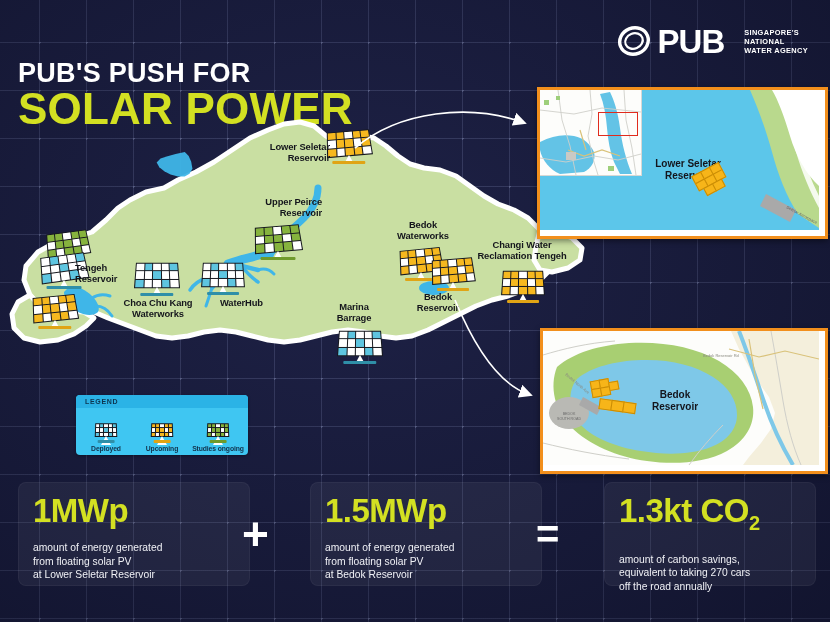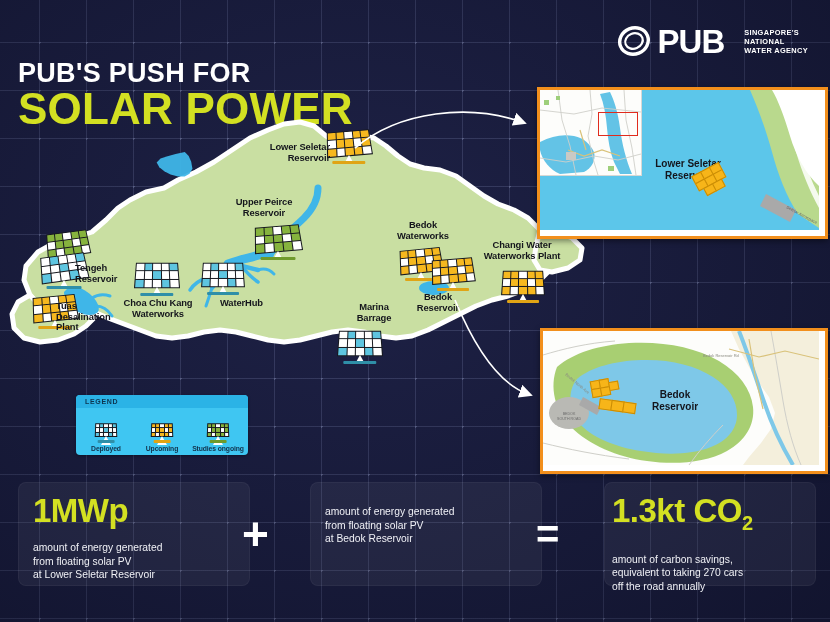--- a/index.html
+++ b/index.html
@@ -140,21 +140,21 @@
   
   .stats{position:absolute;left:0;top:470px;width:830px;height:130px;}
   .stat{
     position:absolute;top:12px;width:232px;height:104px;
     background:rgba(255,255,255,.055);border-radius:8px;
     border:1px solid rgba(255,255,255,.045);
     padding:10px 14px 0 14px;box-sizing:border-box;
   }
   #stat1{left:18px;}
   #stat2{left:310px;}
-  #stat3{left:604px;width:212px;padding-left:7px;}
+  #stat3{left:604px;width:212px;}
   .stat .big{
     color:#d3e022;font-size:33px;font-weight:bold;line-height:36px;letter-spacing:-.5px;
   }
   .stat .big sub{font-size:20px;}
   .stat .desc{
     color:#f0f1f6;font-size:10.3px;line-height:13.6px;margin-top:12px;
   }
   .op{
     position:absolute;color:#ffffff;font-weight:bold;top:44px;
   }
@@ -295,23 +295,20 @@
           <div class="cell"></div>
           <div class="cell"></div>
         <div class="cell"></div>
           <div class="cell"></div>
           <div class="cell"></div>
           <div class="cell"></div>
           <div class="cell"></div>
       </div>
       <div class="stand"></div>
     </div>
-    <div class="map-label" style="left: 56px; top: 221px; width: 80px; text-align: left; white-space: pre-line;">Tuas
-Desalination
-Plant</div>
 
     
     <div class="panel p-deployed" style="left:135px;top:182px;width:44px;">
       <div class="grid" style="height:24px;">
         <div class="cell"></div>
           <div class="cell"></div>
           <div class="cell"></div>
           <div class="cell"></div>
           <div class="cell"></div>
         <div class="cell"></div>
@@ -367,21 +364,21 @@
           <div class="cell"></div>
           <div class="cell"></div>
         <div class="cell"></div>
           <div class="cell"></div>
           <div class="cell"></div>
           <div class="cell"></div>
           <div class="cell"></div>
       </div>
       <div class="stand"></div>
     </div>
-    <div class="map-label" style="left: 214px; top: 117px; width: 100px; white-space: pre-line;">Upper Peirce
+    <div class="map-label" style="left: 222px; top: 117px; width: 100px; white-space: pre-line; text-align: right;">Upper Peirce
 Reservoir</div>
 
     
     <div class="panel p-upcoming" style="left:327px;top:50px;width:44px;">
       <div class="grid" style="height:24px;transform:perspective(70px) rotateX(14deg) rotate(-5deg);">
         <div class="cell"></div>
           <div class="cell"></div>
           <div class="cell"></div>
           <div class="cell"></div>
           <div class="cell"></div>
@@ -415,21 +412,21 @@
           <div class="cell"></div>
           <div class="cell"></div>
         <div class="cell"></div>
           <div class="cell"></div>
           <div class="cell"></div>
           <div class="cell"></div>
           <div class="cell"></div>
       </div>
       <div class="stand"></div>
     </div>
-    <div class="map-label" style="left: 334px; top: 222px; width: 80px; white-space: pre-line;">Marina
+    <div class="map-label" style="left: 314px; top: 222px; width: 80px; white-space: pre-line;">Marina
 Barrage</div>
 
     
     <div class="panel p-upcoming" style="left:400px;top:168px;width:42px;">
       <div class="grid" style="height:23px;transform:perspective(70px) rotateX(14deg) rotate(-6deg);">
         <div class="cell"></div>
           <div class="cell"></div>
           <div class="cell"></div>
           <div class="cell"></div>
           <div class="cell"></div>
@@ -488,21 +485,21 @@
           <div class="cell"></div>
         <div class="cell"></div>
           <div class="cell"></div>
           <div class="cell"></div>
           <div class="cell"></div>
           <div class="cell"></div>
       </div>
       <div class="stand"></div>
     </div>
     <div class="map-label" style="left: 464px; top: 160px; width: 116px; white-space: pre-line;">Changi Water
-Waterworks Plant</div>
+Reclamation Tengeh</div>
   </div>
 
   <div class="legend">
     <div class="legend-hd">LEGEND</div>
     <div class="legend-items">
       <div class="legend-item">
         <span class="legend-icon">
           <span class="panel p-deployed" style="position:relative;display:inline-block;width:22px;">
             <span class="grid" style="height:12px;">
               <i class="cell"></i>
@@ -692,20 +689,21 @@
     <div class="stat" id="stat1">
       <div class="big">1MWp</div>
       <div class="desc" style="white-space: pre-line;">amount of energy generated
 from floating solar PV
 at Lower Seletar Reservoir</div>
     </div>
 
     <div class="op" id="op-plus">+</div>
 
     <div class="stat" id="stat2">
+      <div class="big">1.5MWp</div>
       <div class="desc" style="white-space: pre-line;">amount of energy generated
 from floating solar PV
 at Bedok Reservoir</div>
     </div>
 
     <div class="op" id="op-eq">=</div>
 
     <div class="stat" id="stat3">
       <div class="big">
         <span>1.3kt CO</span><sub>2</sub>

